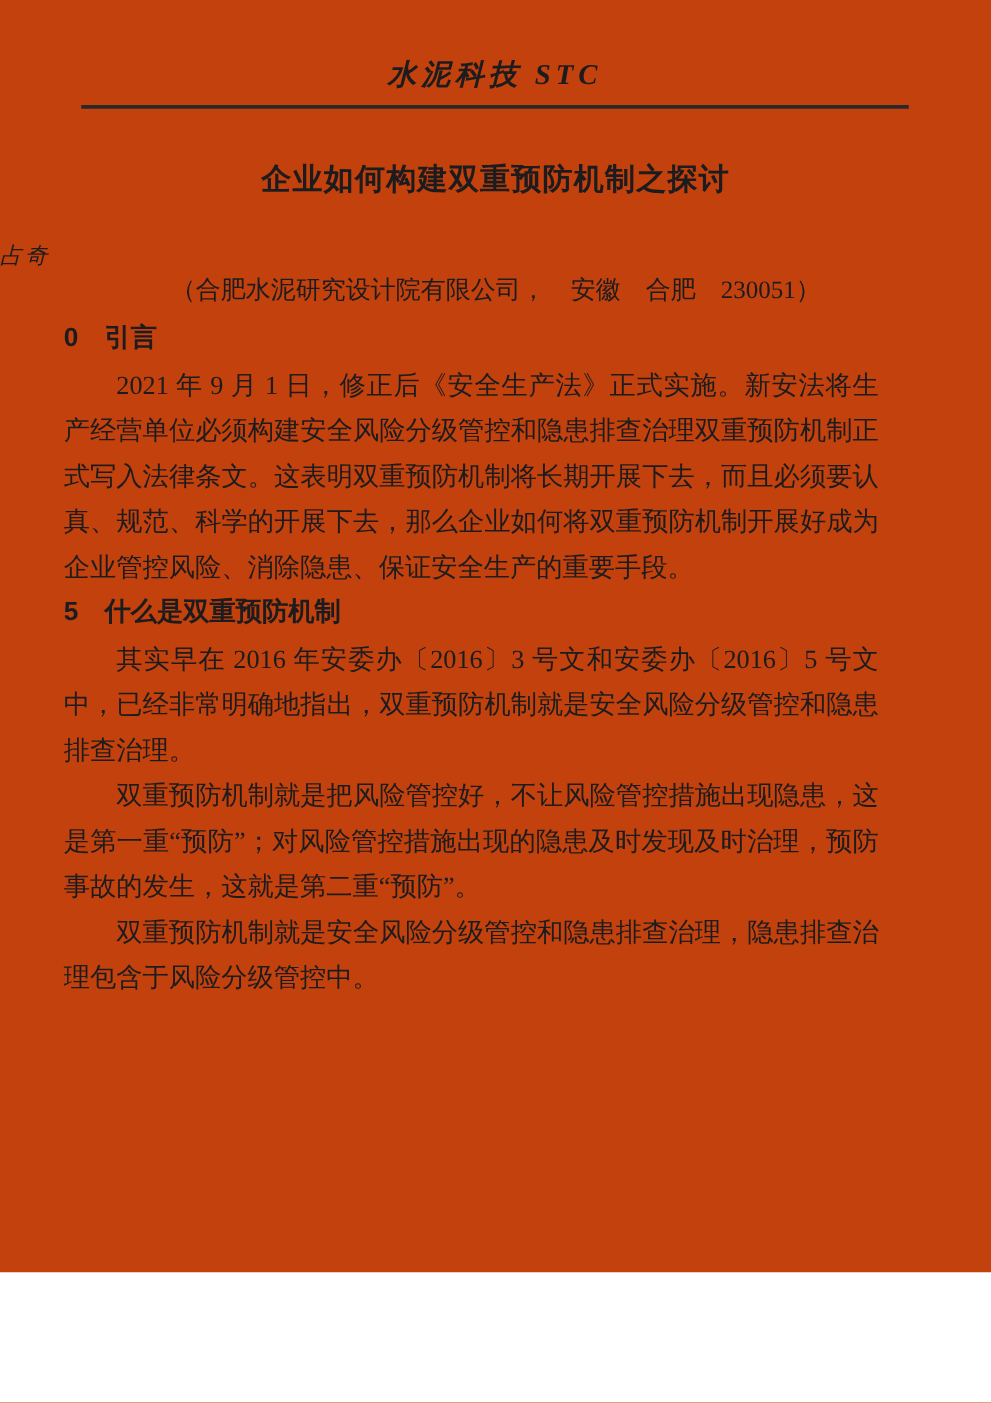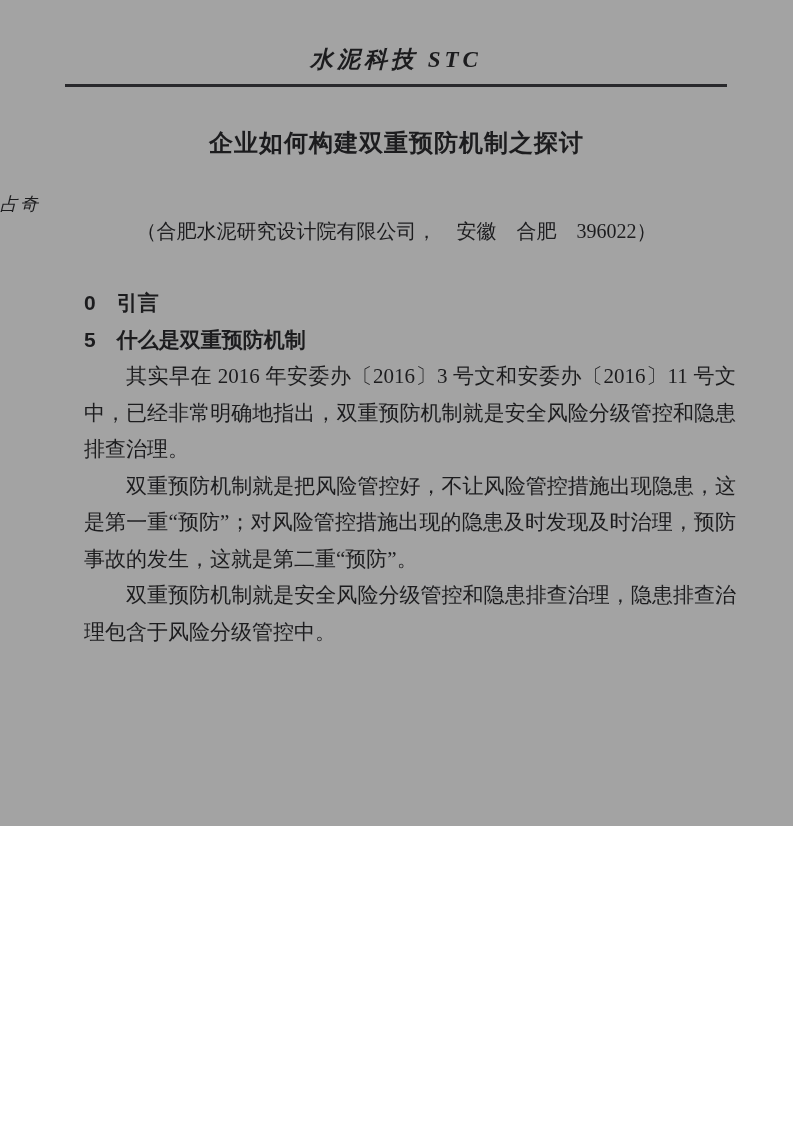--- a/index.html
+++ b/index.html
@@ -1,20 +1,20 @@
 <!DOCTYPE html>
 <html><head>
 <meta charset="utf-8">
 <style>
   html, body { margin: 0; padding: 0; background: #ffffff; }
   .page {
     position: relative;
     width: 793px;
-    height: 826px;
-    background: #a3a3a3;
+    height: 1018px;
+    background: #c2410c;
     color: #1c1c1e;
     font-family: "Liberation Serif", "DejaVu Serif", serif;
     overflow: hidden;
   }
 
   
   .header {
     position: absolute;
     top: 44px;
     left: 65px;
@@ -57,25 +57,24 @@
     left: 0;
     width: 100%;
     text-align: center;
     font-size: 20px;
   }
 
   
   .content {
     position: absolute;
     top: 253px;
-    left: 84px;
+    left: 51px;
     width: 652px;
     font-size: 21px;
     line-height: 36.5px;
-    margin-top: 32px;
   }
   .sec-heading {
     margin: 0;
     font-family: "Liberation Sans", "DejaVu Sans", sans-serif;
     font-size: 21px;
     font-weight: bold;
     line-height: 36.5px;
     text-align: left;
   }
   .content p {
@@ -117,28 +116,29 @@
 <div class="page">
 
   <div class="header">
     <span class="journal-title">水泥科技 STC</span>
   </div>
 
   <div class="article-title">企业如何构建双重预防机制之探讨</div>
 
   <div class="author">占奇</div>
 
-  <div class="affiliation">（合肥水泥研究设计院有限公司，　安徽　合肥　396022）</div>
+  <div class="affiliation">（合肥水泥研究设计院有限公司，　安徽　合肥　230051）</div>
 
   <div class="content">
 
     <h3 class="sec-heading">0　引言</h3>
+    <p>2021 年 9 月 1 日，修正后《安全生产法》正式实施。新安法将生产经营单位必须构建安全风险分级管控和隐患排查治理双重预防机制正式写入法律条文。这表明双重预防机制将长期开展下去，而且必须要认真、规范、科学的开展下去，那么企业如何将双重预防机制开展好成为企业管控风险、消除隐患、保证安全生产的重要手段。</p>
 
     <h3 class="sec-heading">5　什么是双重预防机制</h3>
-    <p>其实早在 2016 年安委办〔2016〕3 号文和安委办〔2016〕11 号文中，已经非常明确地指出，双重预防机制就是安全风险分级管控和隐患排查治理。</p>
+    <p>其实早在 2016 年安委办〔2016〕3 号文和安委办〔2016〕5 号文中，已经非常明确地指出，双重预防机制就是安全风险分级管控和隐患排查治理。</p>
     <p>双重预防机制就是把风险管控好，不让风险管控措施出现隐患，这是第一重“预防”；对风险管控措施出现的隐患及时发现及时治理，预防事故的发生，这就是第二重“预防”。</p>
     <p>双重预防机制就是安全风险分级管控和隐患排查治理，隐患排查治理包含于风险分级管控中。</p>
 
   </div>
 
   <svg class="footer-rule" viewBox="0 0 668 9" preserveAspectRatio="none">
     <polygon points="0,3.9 345,0.4 668,3.3 668,5.2 345,8.6 0,5.0" fill="#0a0a0a"></polygon>
   </svg>
 
 

